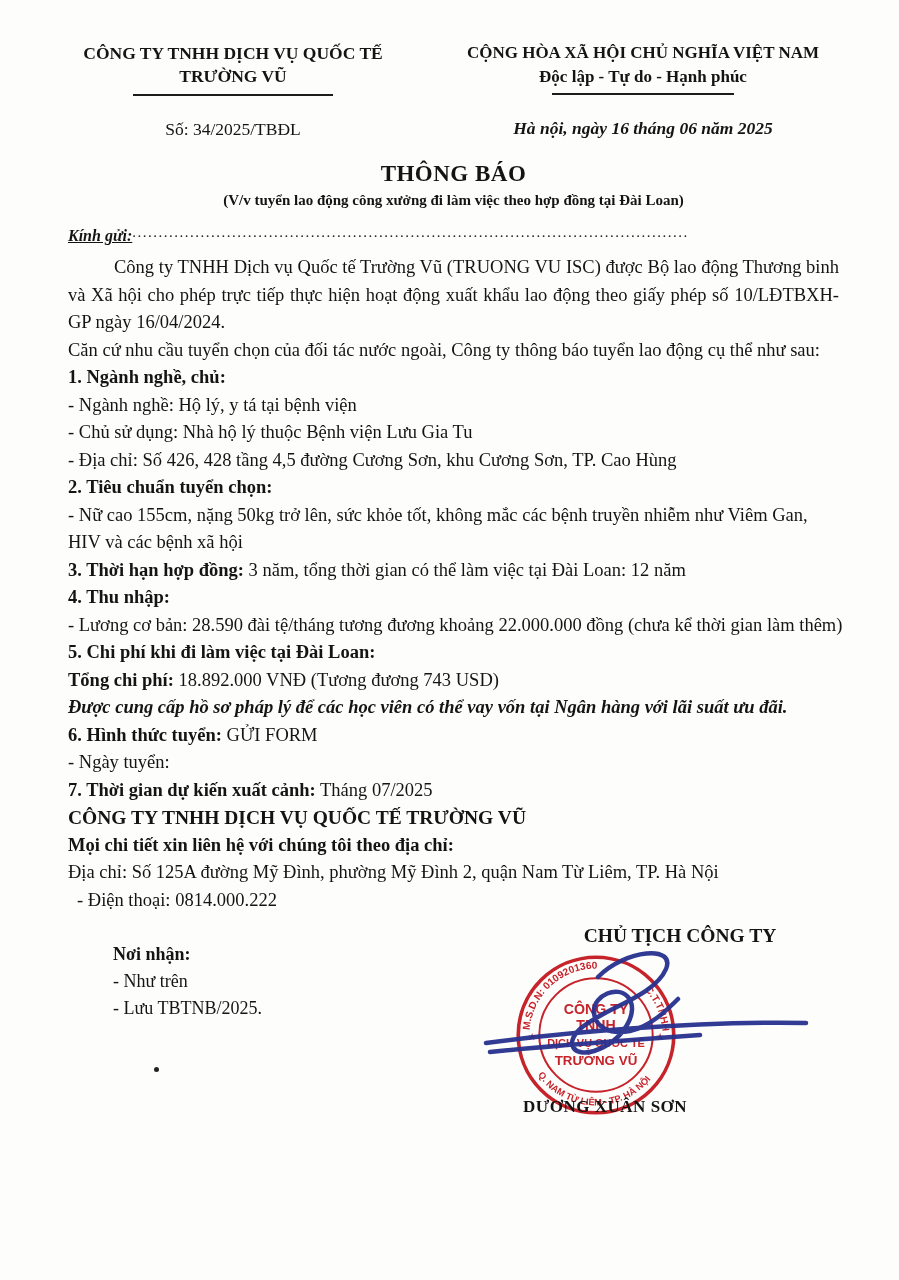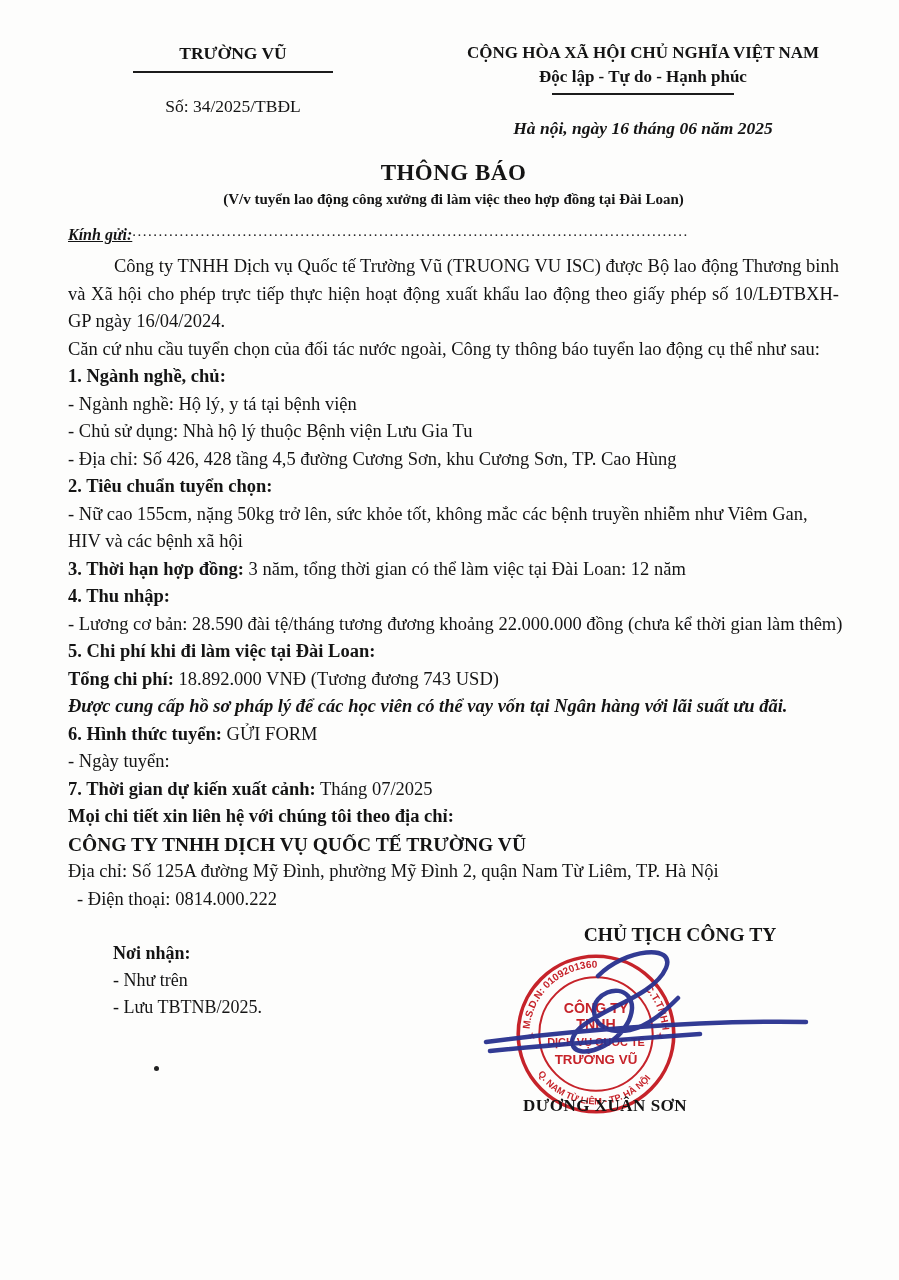--- a/index.html
+++ b/index.html
@@ -52,20 +52,21 @@
   .stray-dot{position:absolute;left:86px;top:146px;width:5px;height:5px;border-radius:50%;background:#222;}
   .stamp-text{font-family:"Liberation Sans","DejaVu Sans",sans-serif;font-weight:bold;}
 </style>
 </head>
 <body>
 
 <div class="page">
 
   <div class="header">
     <div class="hcol left">
+      <div class="company">CÔNG TY TNHH DỊCH VỤ QUỐC TẾ</div>
       <div class="company">TRƯỜNG VŨ</div>
       <div class="rule rule-left"></div>
       <div class="docnum">Số: 34/2025/TBĐL</div>
     </div>
     <div class="hcol right">
       <div class="national">CỘNG HÒA XÃ HỘI CHỦ NGHĨA VIỆT NAM</div>
       <div class="motto">Độc lập - Tự do - Hạnh phúc</div>
       <div class="rule rule-right"></div>
       <div class="dateline">Hà nội, ngày 16 tháng 06 năm 2025</div>
     </div>
@@ -89,22 +90,22 @@
   <p class="bline"><span class="b"></span><span>- Nữ cao 155cm, nặng 50kg trở lên, sức khỏe tốt, không mắc các bệnh truyền nhiễm như Viêm Gan, HIV và các bệnh xã hội</span></p>
   <p class="bline nw"><span class="b">3. Thời hạn hợp đồng:</span><span> 3 năm, tổng thời gian có thể làm việc tại Đài Loan: 12 năm</span></p>
   <p class="bline"><span class="b">4. Thu nhập:</span><span></span></p>
   <p class="bline nw"><span class="b"></span><span>- Lương cơ bản: 28.590 đài tệ/tháng tương đương khoảng 22.000.000 đồng (chưa kể thời gian làm thêm)</span></p>
   <p class="bline"><span class="b">5. Chi phí khi đi làm việc tại Đài Loan:</span><span></span></p>
   <p class="bline"><span class="b">Tổng chi phí:</span><span> 18.892.000 VNĐ (Tương đương 743 USD)</span></p>
   <p class="bline bi"><span class="b">Được cung cấp hồ sơ pháp lý để các học viên có thể vay vốn tại Ngân hàng với lãi suất ưu đãi.</span><span></span></p>
   <p class="bline"><span class="b">6. Hình thức tuyển:</span><span> GỬI FORM</span></p>
   <p class="bline"><span class="b"></span><span>- Ngày tuyển:</span></p>
   <p class="bline"><span class="b">7. Thời gian dự kiến xuất cảnh:</span><span> Tháng 07/2025</span></p>
+  <p class="bline bigco"><span class="b">CÔNG TY TNHH DỊCH VỤ QUỐC TẾ TRƯỜNG VŨ</span><span></span></p>
   <p class="bline"><span class="b">Mọi chi tiết xin liên hệ với chúng tôi theo địa chỉ:</span><span></span></p>
-  <p class="bline bigco"><span class="b">CÔNG TY TNHH DỊCH VỤ QUỐC TẾ TRƯỜNG VŨ</span><span></span></p>
   <p class="bline nw"><span class="b"></span><span>Địa chỉ: Số 125A đường Mỹ Đình, phường Mỹ Đình 2, quận Nam Từ Liêm, TP. Hà Nội</span></p>
   <p class="bline ind8"><span class="b"></span><span> - Điện thoại: 0814.000.222</span></p>
 
   <div class="footer">
     <div class="sign-title">CHỦ TỊCH CÔNG TY</div>
 
     <div class="recipients">
       <div class="recip-label">Nơi nhận:</div>
       <div>- Như trên</div>
       <div>- Lưu TBTNB/2025.</div>

